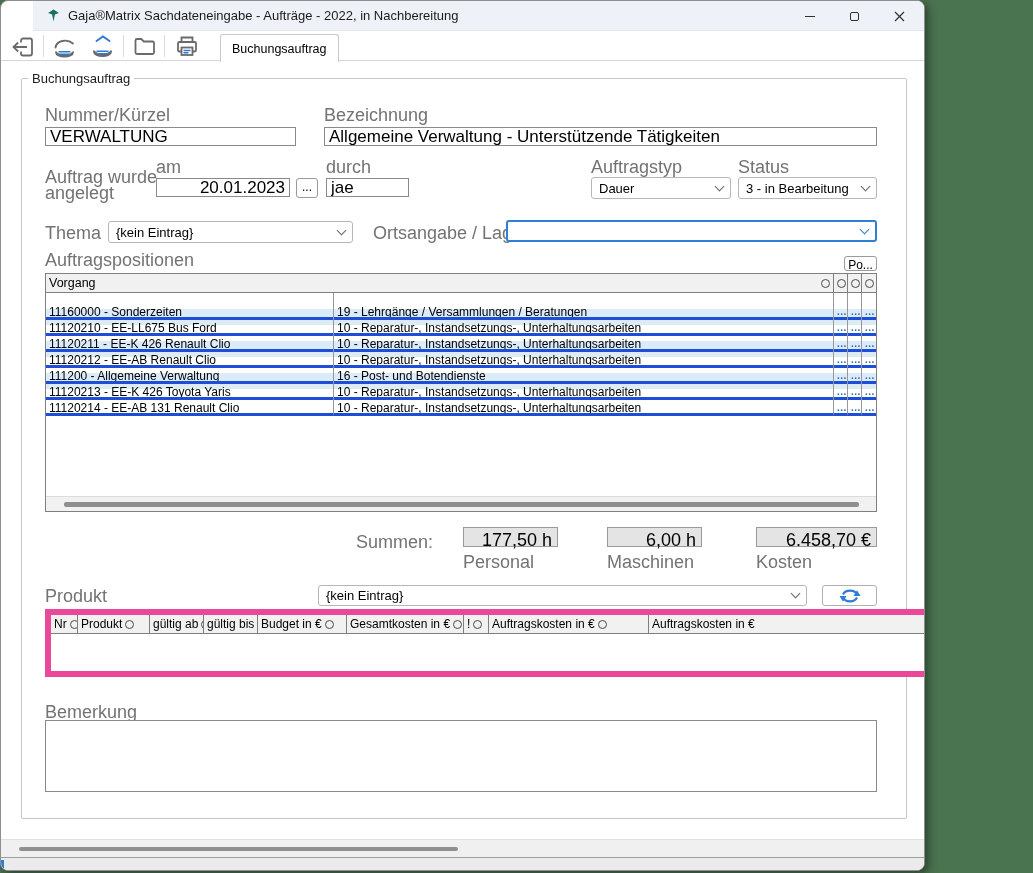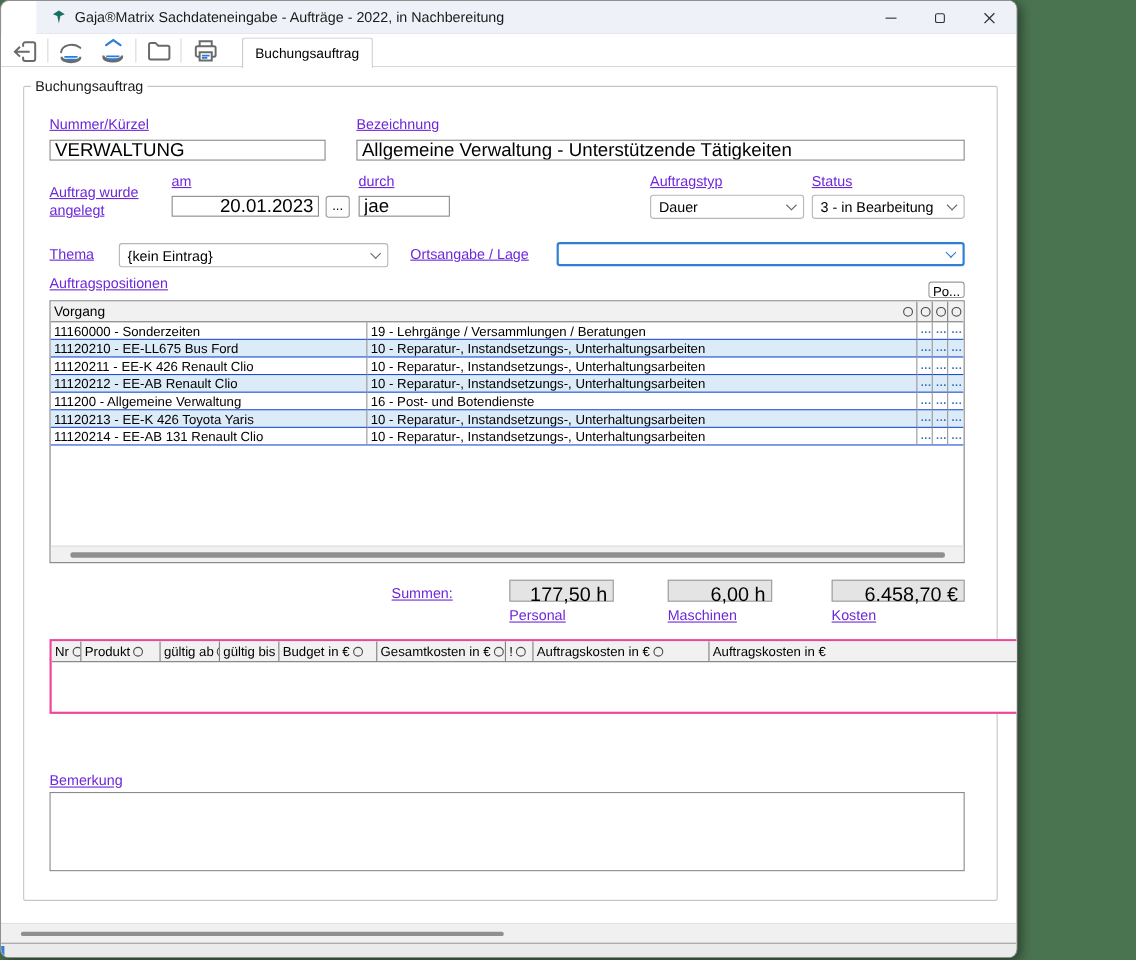--- a/index.html
+++ b/index.html
@@ -44,21 +44,21 @@
   
   .content{ position:absolute; left:0; top:60px; right:0; height:778px; background:#fff; }
   .groupbox{
     position:absolute; left:20px; top:17px; width:886px; height:741px;
     border:1px solid #c6c6c6; border-radius:2px;
   }
   .legend{
     position:absolute; left:6px; top:-8px; background:#fff; padding:0 4px;
     font-size:13px; color:#1b1b1b;
   }
-  .lbl{ position:absolute; font-size:13px; color:#6d28d9; white-space:nowrap;text-decoration:underline; }
+  .lbl{ position:absolute; font-size:18px; color:#737373; white-space:nowrap; }
   .txt{
     position:absolute; border:1px solid #8a8a8a; background:#fff;
     font-family:"Liberation Sans","DejaVu Sans",sans-serif; font-size:17px;
     padding:0 4px; height:19px;
   }
   .btn{
     position:absolute; background:#fdfdfd; border:1px solid #9a9a9a; border-radius:3px;
     font-size:12px; text-align:center; line-height:17px; cursor:default;
   }
   .dd{
@@ -78,39 +78,39 @@
   
   .ptable{
     position:absolute; left:44px; top:212px; width:832px; height:239px;
     border:1px solid #7f7f7f; background:#fff; overflow:hidden;
   }
   .phead{ display:flex; height:19px; background:#f1f1f1; border-bottom:1px solid #7f7f7f; font-size:12.5px; }
   .phead .hc{ display:flex; align-items:center; padding:0 3px; border-right:1px solid #7f7f7f; }
   .phead .hc .ht{ flex:1; }
   .prow{ display:flex; height:16px; font-size:12px; }
   .prow.alt{ background:#dcebf8; }
-  .pcell{ border-right:1px solid #979797; border-bottom:1px solid #1d4ed8; padding:1px 3px; line-height:15px; white-space:nowrap; overflow:hidden; }
+  .pcell{ border-right:1px solid #979797; border-bottom:3px solid #1d4ed8; padding:12px 3px; line-height:15px; white-space:nowrap; overflow:hidden; }
   .c-kost{ width:288px; }
   .c-vorg{ flex:1; }
   .c-dot{ width:14px; text-align:center; color:#2e6fc4; font-weight:bold; font-size:10px; letter-spacing:0.5px; line-height:13px; }
   .c-dot.lastc{ border-right:none; }
   .hscroll{
     position:absolute; left:0; right:0; bottom:0; height:15px; background:#f1f1f1;
     border-top:1px solid #dcdcdc;
   }
   .hthumb{ position:absolute; top:5px; height:5px; background:#8f8f8f; border-radius:2px; }
   
   .sumbox{
     position:absolute; height:20px; background:#e4e4e4; border:1px solid #9a9a9a;
     font-size:18px; text-align:right; padding:2px 5px 0 0;
   }
   
   .ktable{
-    position:absolute; left:44px; top:520px; width:900px; height:68px;
-    border:2px solid #ec4899; background:#fff; overflow:hidden;
+    position:absolute; left:44px; top:548px; width:900px; height:68px;
+    border:6px solid #ec4899; background:#fff; overflow:hidden;
   }
   .khead{ display:flex; height:19px; background:#f1f1f1; border-bottom:1px solid #7f7f7f; font-size:12px; }
   .khc{ display:flex; align-items:center; gap:3px; padding:0 3px; border-right:1px solid #7f7f7f; white-space:nowrap; overflow:hidden; flex:none; }
   .khc.grow{ flex:1; justify-content:space-between; border-right:none; }
   .refreshbtn{
     position:absolute; left:821px; top:524px; width:55px; height:21px;
     background:#fff; border:1px solid #b0b0b0; border-radius:3px;
     display:flex; align-items:center; justify-content:center; cursor:default;
   }
   .memo{

